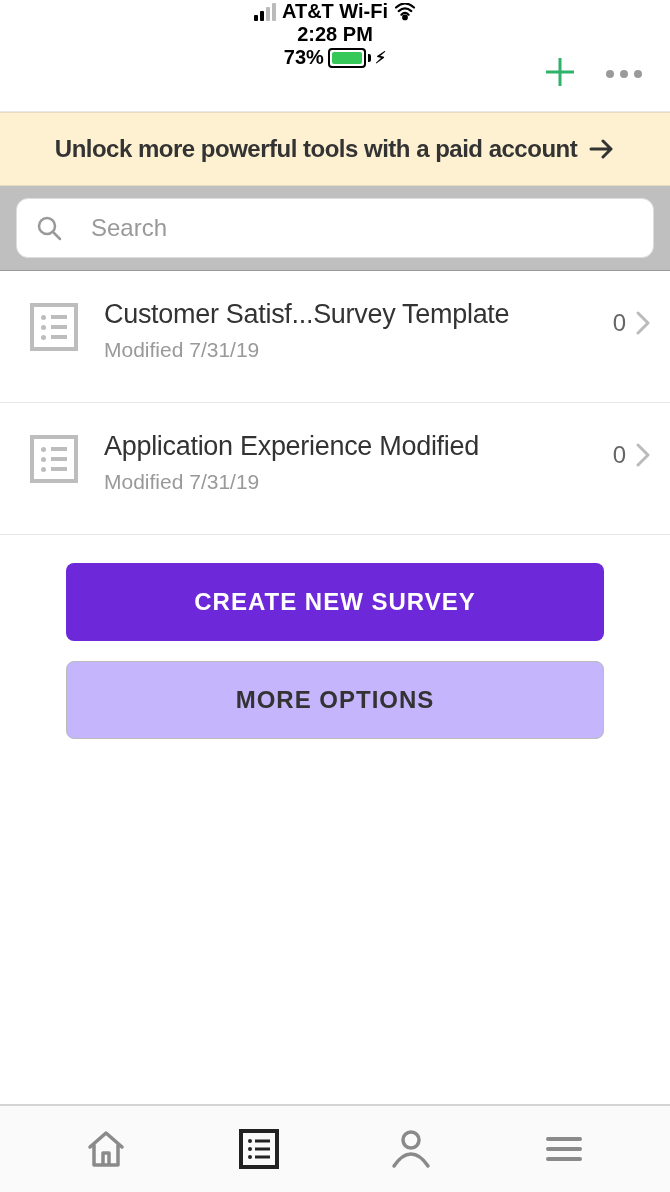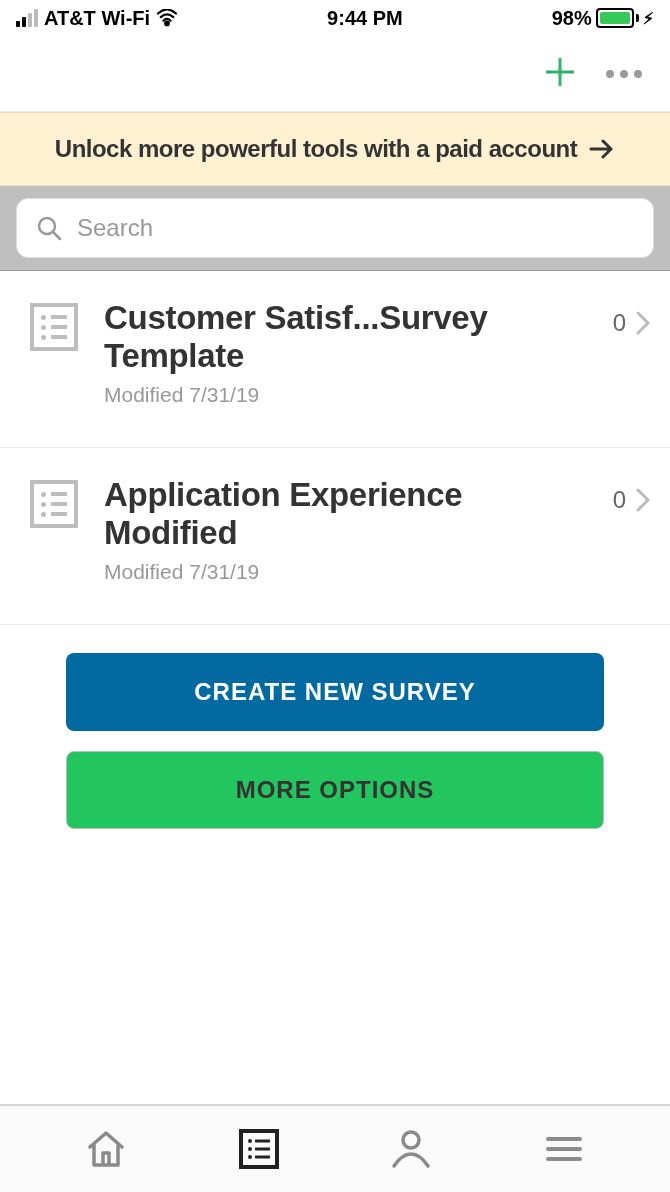--- a/index.html
+++ b/index.html
@@ -15,20 +15,21 @@
     
     .status-bar {
       height: 36px;
       display: flex;
       align-items: center;
       justify-content: space-between;
       padding: 0 16px;
       font-size: 20px;
       font-weight: 600;
       color: #000;
+      flex-direction: column;
     }
     .status-left { display: flex; align-items: center; gap: 6px; }
     .status-right { display: flex; align-items: center; gap: 4px; }
     .signal-bars { display: flex; align-items: flex-end; gap: 2px; }
     .signal-bars span { width: 4px; background: #000; border-radius: 1px; }
     .signal-bars span:nth-child(1){ height: 6px; }
     .signal-bars span:nth-child(2){ height: 10px; }
     .signal-bars span:nth-child(3){ height: 14px; background: #bbb; }
     .signal-bars span:nth-child(4){ height: 18px; background: #bbb; }
     .wifi-icon { width: 22px; height: 18px; }
@@ -100,21 +101,21 @@
       border-bottom: 1px solid #999;
     }
     .search-field {
       background: #fff;
       border: 1px solid #ddd;
       border-radius: 12px;
       height: 60px;
       display: flex;
       align-items: center;
       padding: 0 18px;
-      gap: 14px;
+      gap: 28px;
     }
     .search-field input {
       border: none;
       outline: none;
       font-size: 24px;
       color: #333;
       flex: 1;
       background: transparent;
     }
     .search-field input::placeholder { color: #999; }
@@ -135,22 +136,22 @@
       display: flex; flex-direction: column; justify-content: center; gap: 5px;
       padding: 6px 7px;
       margin-top: 4px;
       flex-shrink: 0;
     }
     .survey-icon-box .line { display: flex; align-items: center; gap: 5px; }
     .survey-icon-box .dot { width: 5px; height: 5px; background: #bdbdbd; border-radius: 50%; }
     .survey-icon-box .bar { height: 4px; background: #bdbdbd; flex: 1; }
     .survey-body { flex: 1; min-width: 0; }
     .survey-title {
-      font-size: 33px;
-      font-weight: 700;
+      font-size: 27px;
+      font-weight: 400;
       color: #333;
       letter-spacing: -0.3px;
       margin-bottom: 8px;
     }
     .survey-modified {
       font-size: 21px;
       color: #999;
     }
     .survey-trail {
       display: flex;
@@ -173,26 +174,26 @@
       border-radius: 8px;
       font-size: 24px;
       font-weight: 700;
       letter-spacing: 1px;
       display: flex;
       align-items: center;
       justify-content: center;
       cursor: pointer;
     }
     .btn-primary {
-      background: #0369a1;
+      background: #6d28d9;
       color: #fff;
       border: none;
     }
     .btn-secondary {
-      background: #22c55e;
+      background: #c4b5fd;
       color: #333;
       border: 1px solid #bbb;
     }
     
     
     .tabbar {
       position: absolute;
       bottom: 0;
       left: 0;
       right: 0;
@@ -217,23 +218,23 @@
         <span></span>
         <span></span>
         <span></span>
     </div>
     <span>AT&amp;T Wi-Fi</span>
     <svg class="wifi-icon" viewBox="0 0 24 20">
       <path d="M12 18 A2 2 0 1 0 12 14 A2 2 0 1 0 12 18 M5 9 Q12 3 19 9 M2 5 Q12 -4 22 5 M8 13 Q12 9 16 13" stroke="#000" stroke-width="2.4" fill="none" stroke-linecap="round"></path>
       <circle cx="12" cy="16" r="2" fill="#000"></circle>
     </svg>
   </div>
-  <div>9:44 PM</div>
+  <div>2:28 PM</div>
   <div class="status-right">
-    <span>98%</span>
+    <span>73%</span>
     <div class="battery">
       <div class="battery-body">
           <div class="battery-fill"></div>
         </div>
       <div class="battery-tip"></div>
     </div>
     <span class="bolt">⚡︎</span>
   </div>
 </div>
 

